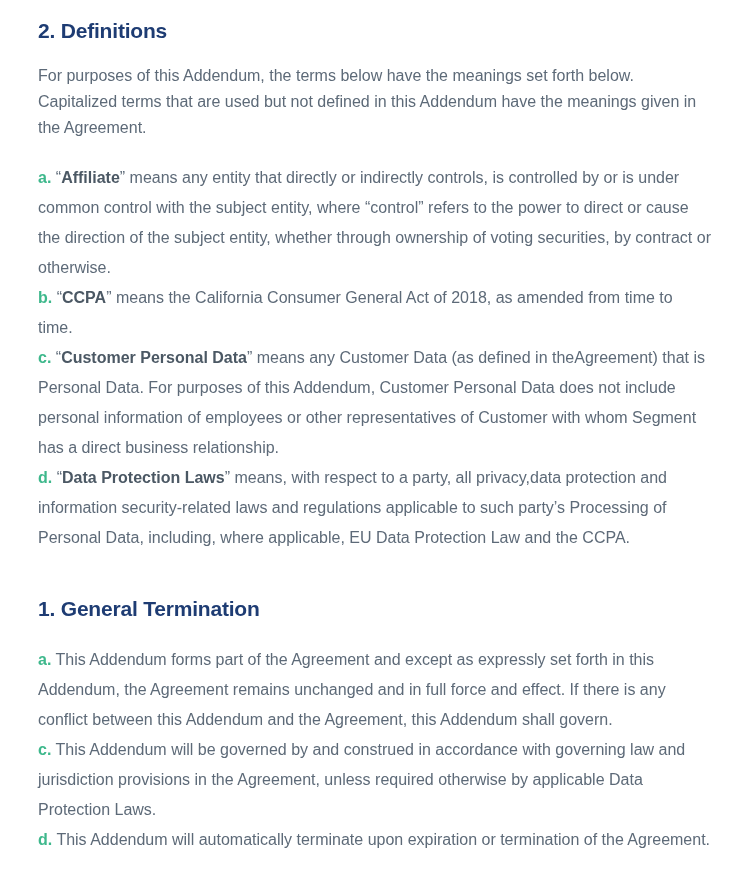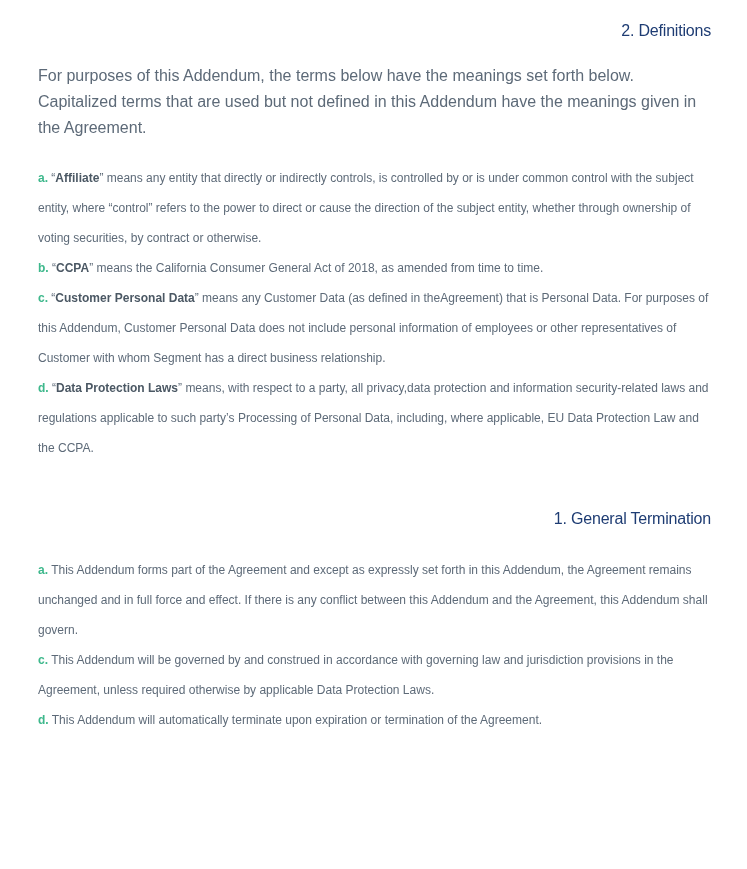--- a/index.html
+++ b/index.html
@@ -16,36 +16,35 @@
     -webkit-font-smoothing:antialiased;
   }
   .page{
     box-sizing:border-box;
     width:747px;
     min-height:869px;
     padding:17px 36px 8px 38px;
     background:var(--bg-color);
   }
   .section-heading{
-    font-size:16px;
+    font-size:21px;
     line-height:28px;
-    font-weight:400;
+    font-weight:700;
     letter-spacing:-0.2px;
     color:var(--heading-color);
     margin:0 0 18px 0;
-    text-align:right;
   }
   .intro{
     font-size:16px;
     line-height:26px;
     color:var(--body-color);
     margin:16px 0 14px 0;
   }
   .clauses{
-    font-size:12px;
+    font-size:16px;
     line-height:30px;
     color:var(--body-color);
     margin-top:22px;
   }
   .clause{margin:0;}
   .letter{
     color:var(--letter-color);
     font-weight:700;
   }
   .term{

